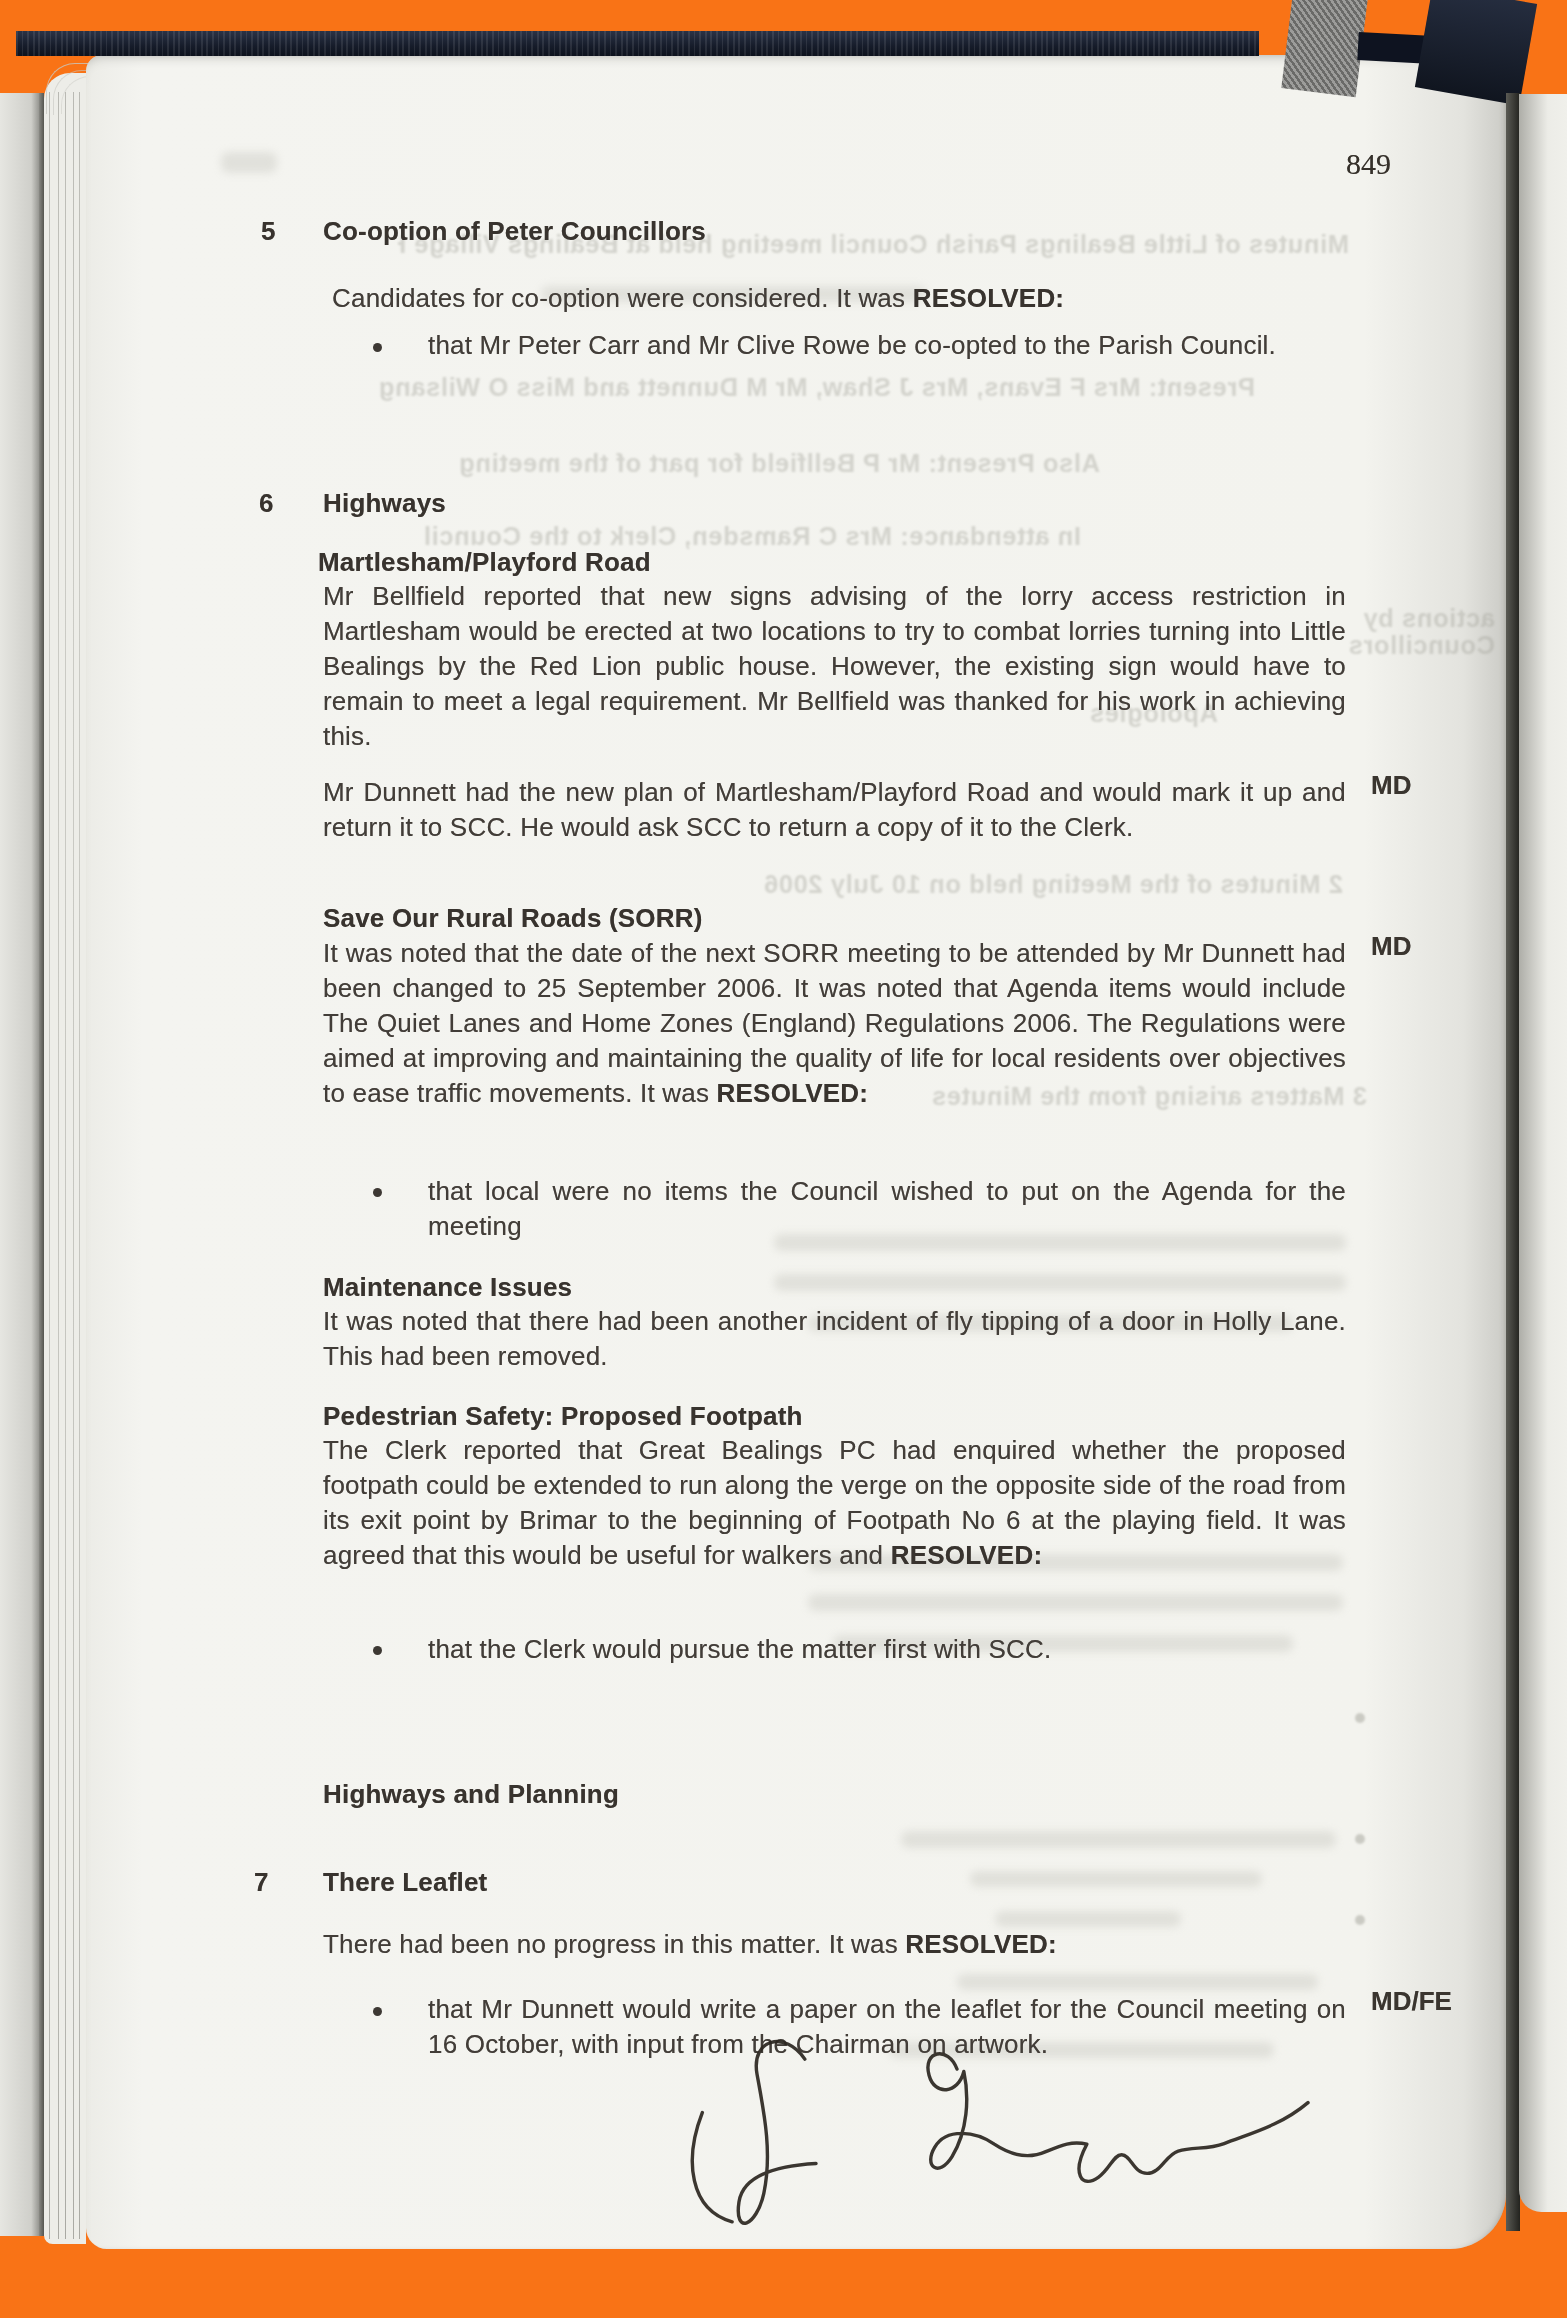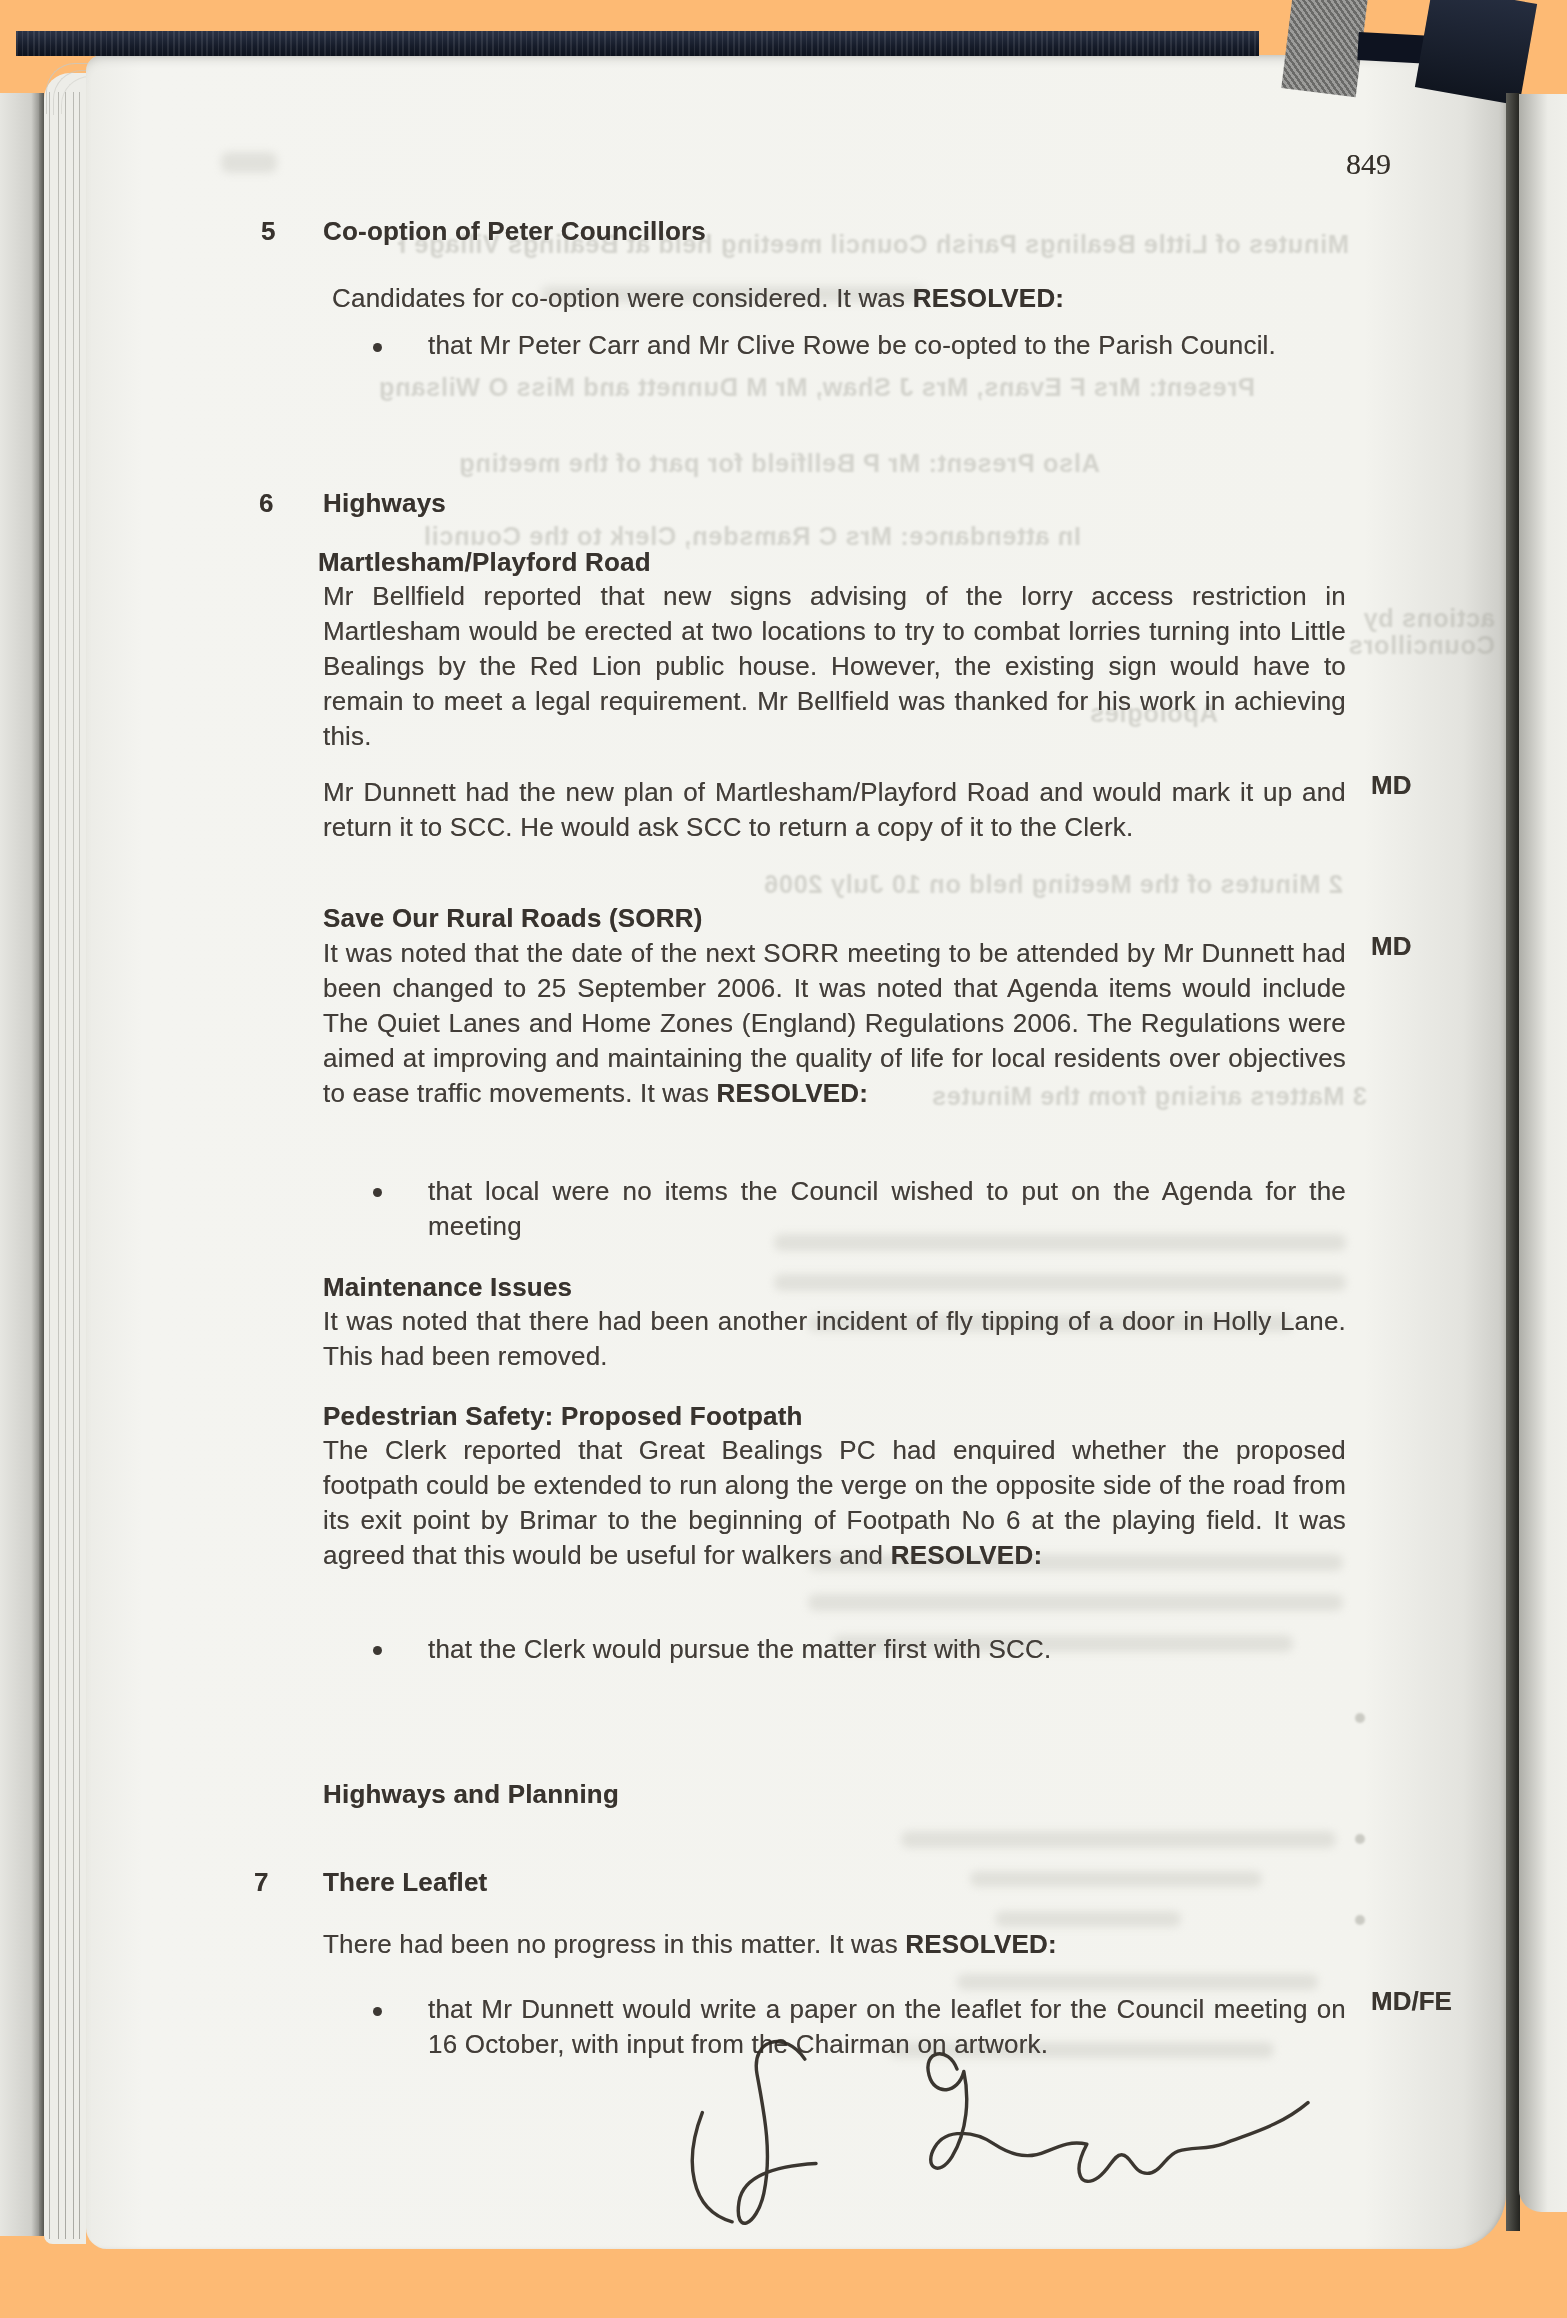--- a/index.html
+++ b/index.html
@@ -1,16 +1,16 @@
 <!DOCTYPE html>
 <html style="font-size:10px"><head>
 <meta charset="utf-8">
 <style>
   html,body{margin:0;padding:0;background:#070707;}
-  .scene{position:relative;width:1567px;height:2319px;background:#fdba74;overflow:hidden;
+  .scene{position:relative;width:1567px;height:2319px;background:#f97316;overflow:hidden;
          font-family:"Liberation Sans",sans-serif;}
   
   .leftpage{position:absolute;left:0;top:93px;width:39px;height:2143px;
     background:linear-gradient(90deg,#e6e6e1,#cfcfca 80%,#979792);}
   .leftgap{position:absolute;left:39px;top:93px;width:5px;height:2143px;
     background:linear-gradient(90deg,#8a8a85,#55554f);}
   .stackarea{position:absolute;left:44px;top:73px;width:42px;height:2171px;
     background:#edede8;border-radius:26px 0 0 8.7px;}
   .stackline{position:absolute;top:18.6px;bottom:5px;width:1.2px;
     background:linear-gradient(#b9b9b3,#cbcbc5 20%,#c2c2bc 80%,#a9a9a3);}

